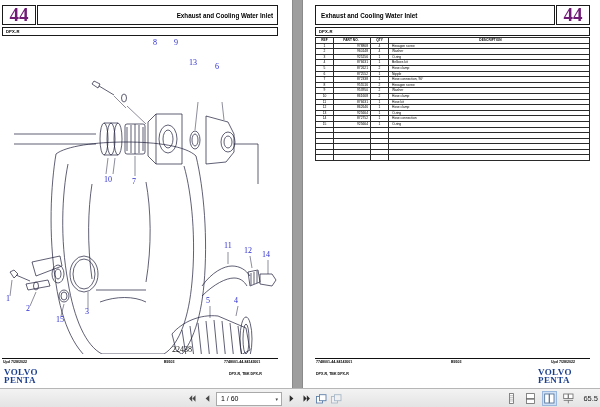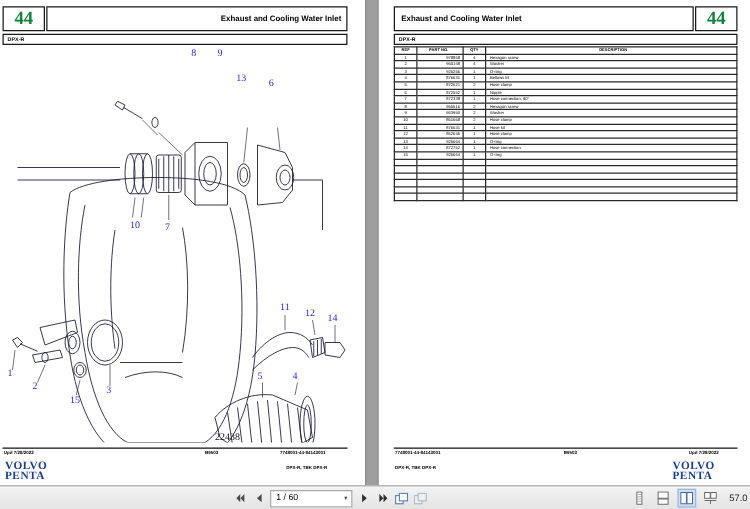--- a/index.html
+++ b/index.html
@@ -14,21 +14,21 @@
   
   .sheet{position:absolute;top:0;background:#ffffff;box-shadow:0 0 0 1px #8a8a8a;overflow:hidden;}
   #page-left{left:-4px;width:296px;height:388px;}
   #page-right{left:303px;width:301px;height:388px;}
 
   .inner{position:absolute;inset:0;}
 
   
   .hdr{position:absolute;height:20px;border:1px solid #1a1a1a;box-sizing:border-box;background:#fff;}
   .hdr-num{display:flex;align-items:center;justify-content:center;
-           font-weight:bold;font-size:15px;font-family:"Liberation Serif",serif;color:#15803d;}
+           font-weight:bold;font-size:19px;font-family:"Liberation Serif",serif;color:#701a75;}
   .hdr-title{display:flex;align-items:center;font-size:6.3px;font-weight:bold;color:#000;}
   .sub-bar{position:absolute;height:9px;border:1px solid #1a1a1a;box-sizing:border-box;
            background:#fff;display:flex;align-items:center;}
   .sub-bar span{font-size:4.2px;font-weight:bold;padding-left:3px;color:#000;letter-spacing:.1px;}
 
   
   #l-num{left:6px;top:5px;width:34px;height:20px;}
   #l-title{left:41px;top:5px;width:241px;height:20px;padding-right:4px;justify-content:flex-end;}
   #l-sub{left:6px;top:27px;width:276px;}
 
@@ -433,17 +433,17 @@
         </svg>
       </div>
       <div class="icon-box">
         <svg width="11" height="11" viewBox="0 0 11 11">
           <rect x="0.7" y="1" width="4.4" height="4.6" fill="#fff" stroke="#6a6a6a" stroke-width="0.8"></rect>
           <rect x="5.6" y="1" width="4.4" height="4.6" fill="#fff" stroke="#6a6a6a" stroke-width="0.8"></rect>
           <path d="M0.7 7.4 H10" stroke="#6a6a6a" stroke-width="0.8"></path>
           <path d="M5.35 7.4 V10.3" stroke="#6a6a6a" stroke-width="0.8"></path>
         </svg>
       </div>
-      <span class="zoomtxt">57.0</span>
+      <span class="zoomtxt">65.5</span>
     </div>
   </div>
 
 </div>
 
 </body></html>

